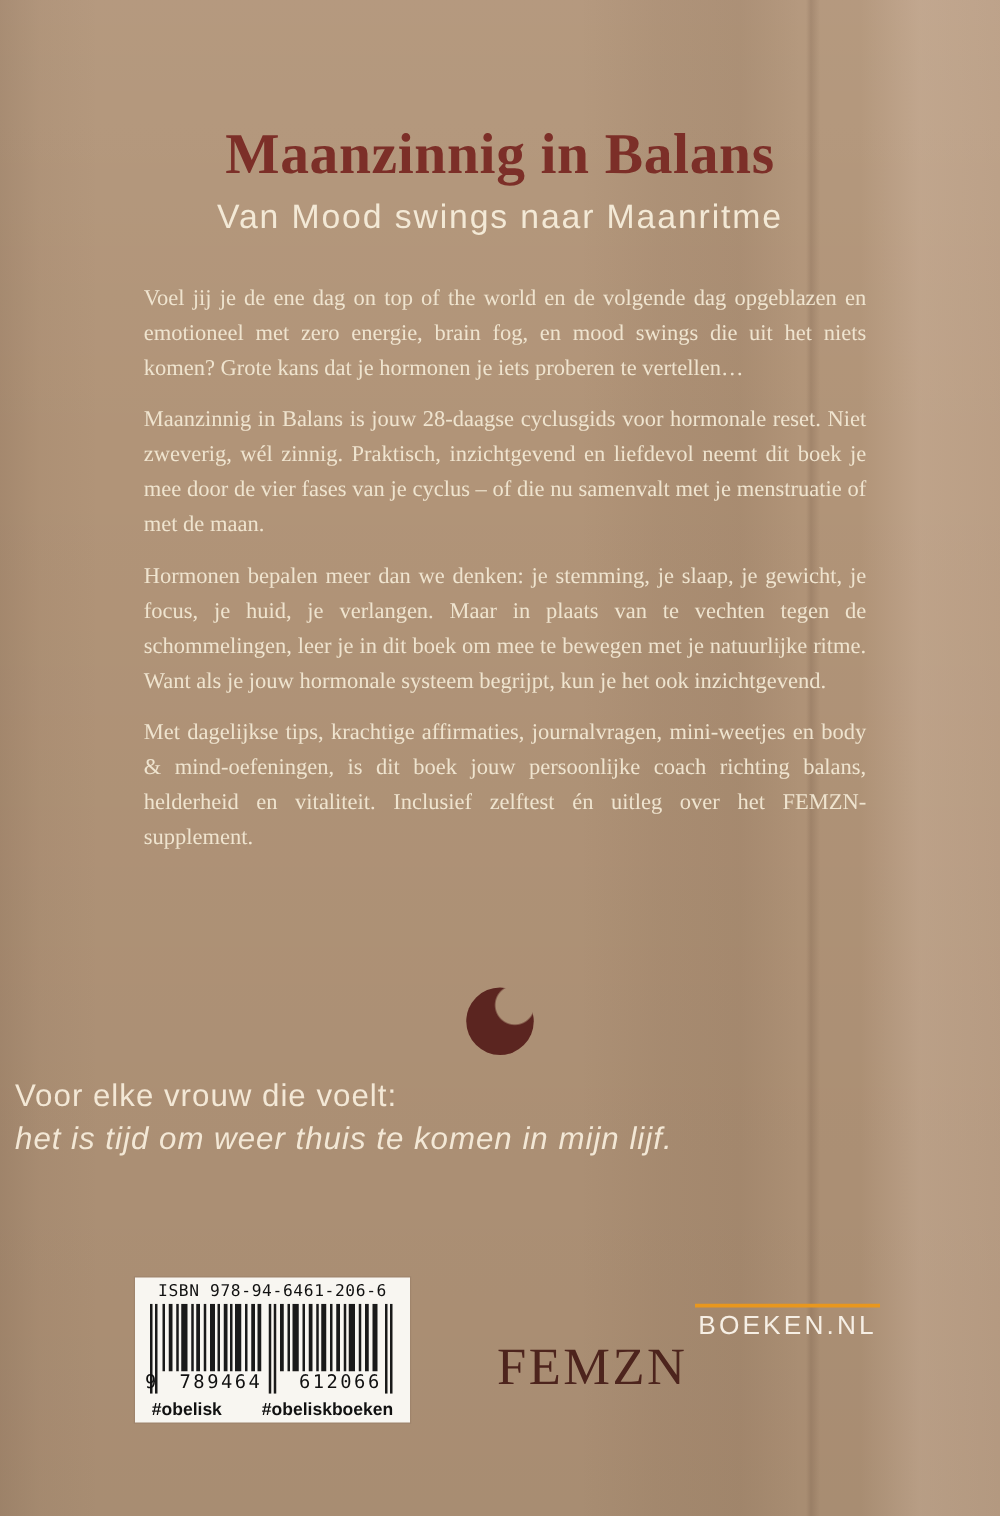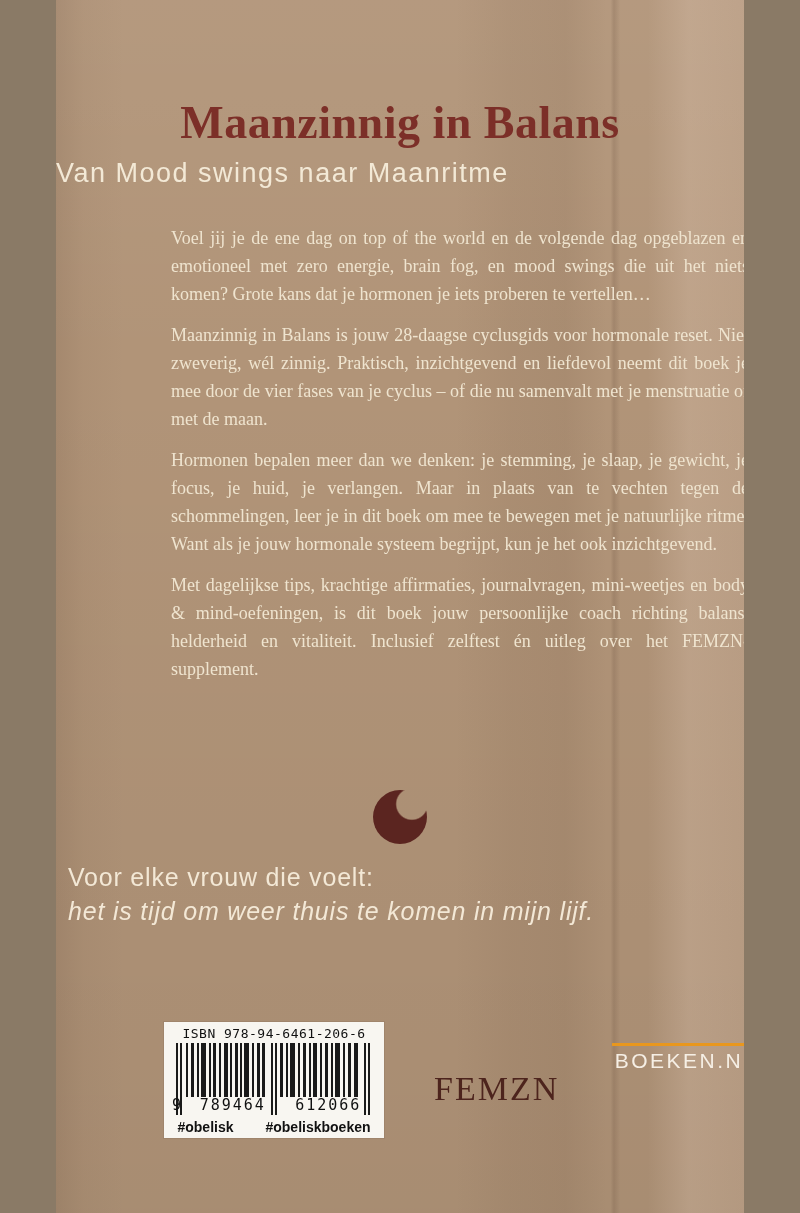--- a/index.html
+++ b/index.html
@@ -1,18 +1,18 @@
 <!DOCTYPE html>
 <html><head>
 <meta charset="utf-8">
 <style>
   html,body{margin:0;padding:0;background:#8a7a66;}
   .page{
     position:relative;
-    width:688px;height:1213px;
+    width:800px;height:1213px;
     margin:0 auto;
     overflow:hidden;
     background-color:#b19478;
     background-image:
       linear-gradient(90deg, rgba(74,52,38,0.12) 0%, rgba(74,52,38,0.04) 4%, rgba(0,0,0,0) 10%),
       linear-gradient(90deg, rgba(0,0,0,0) 58%, rgba(92,66,46,0.07) 66%, rgba(92,66,46,0.10) 74%, rgba(0,0,0,0) 80%),
       linear-gradient(90deg, rgba(0,0,0,0) 80.6%, rgba(80,55,40,0.16) 81.1%, rgba(0,0,0,0) 82%),
       linear-gradient(90deg, rgba(0,0,0,0) 86%, rgba(238,216,200,0.22) 92%, rgba(224,200,184,0.20) 100%),
       linear-gradient(180deg, rgba(255,255,255,0.05) 0%, rgba(0,0,0,0) 30%, rgba(0,0,0,0.05) 100%);
     font-family:"Liberation Serif", serif;
@@ -21,20 +21,21 @@
     position:absolute;top:96px;left:0;right:0;
     text-align:center;
     font-family:"Liberation Serif", serif;
     font-weight:bold;
     font-size:46px;
     color:#7c2f28;
     letter-spacing:0.5px;
   }
   .subtitle{
     position:absolute;top:158px;left:0;right:0;
+    text-align:center;
     font-family:"Liberation Sans", sans-serif;
     font-weight:normal;
     font-size:27px;
     letter-spacing:1.5px;
     color:#f3e9d6;
   }
   .body-copy{
     position:absolute;top:224px;left:115px;width:578px;
     color:#efe4cf;
     font-size:18px;
@@ -87,23 +88,23 @@
   .digits-row .d-grp{flex:1;text-align:center;letter-spacing:2px;}
   .hashtags{
     position:absolute;bottom:3px;left:0;width:100%;
     display:flex;justify-content:center;gap:32px;
     font-family:"Liberation Sans", sans-serif;
     font-weight:bold;font-size:14px;color:#111;
   }
   
   .femzn{
     position:absolute;left:378px;top:1070px;width:172px;
-    text-align:left;
+    text-align:right;
     font-family:"Liberation Serif", serif;
-    font-size:34px;
+    font-size:42px;
     letter-spacing:2px;
     color:#4d241d;
   }
   .obelisk{
     position:absolute;left:556px;top:1040px;width:148px;
     font-family:"Liberation Sans", sans-serif;
     color:#f7f1e7;
   }
   .obelisk-row{
     display:flex;align-items:flex-end;justify-content:center;

